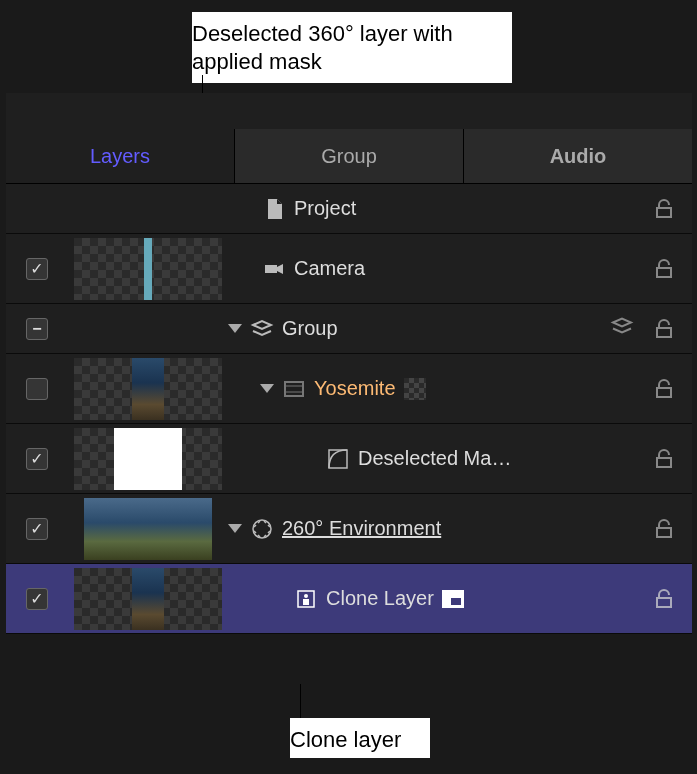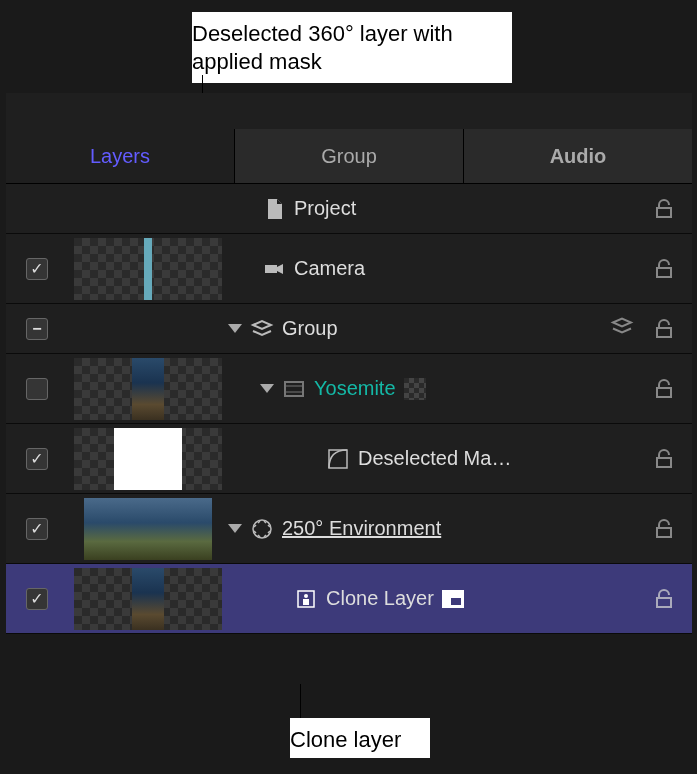--- a/index.html
+++ b/index.html
@@ -140,21 +140,21 @@
       border-left: 7px solid transparent;
       border-right: 7px solid transparent;
       border-top: 9px solid #aaa;
       margin-right: 6px;
     }
     .indent-1 { padding-left: 0px; }
     .indent-2 { padding-left: 32px; }
     .indent-3 { padding-left: 64px; }
     .indent-4 { padding-left: 96px; }
     .label { margin-left: 6px; text-align: right; }
-    .label.dim { color: #14b8a6; }
+    .label.dim { color: #fdba74; }
     .label.link { text-decoration: underline; }
     .lock-cell {
       width: 56px;
       display: flex;
       justify-content: center;
       align-items: center;
     }
     .stack-indicator {
       position: absolute;
       right: 58px;
@@ -348,21 +348,21 @@
       <div class="thumb-content thumb-wide"></div>
     </div>
     <div class="content-cell indent-1">
       <span class="disclosure"></span>
       <span class="icon-box">
         <svg class="icon" viewBox="0 0 24 24">
             <circle cx="12" cy="12" r="9" fill="none" stroke="#bbb" stroke-width="1.5"></circle>
             <path d="M4 10l2-2M4 14l2 2M20 10l-2-2M20 14l-2 2M10 4l-2 2M14 4l2 2M10 20l-2-2M14 20l2-2" stroke="#bbb" stroke-width="1.5"></path>
           </svg>
       </span>
-      <span class="label link">250° Environment</span>
+      <span class="label link">260° Environment</span>
     </div>
     <div class="lock-cell">
       <svg class="icon" viewBox="0 0 24 24">
           <path fill="none" stroke="#888" stroke-width="2" d="M7 11V8a5 5 0 0 1 10 0M5 11h14v9H5z"></path>
         </svg>
     </div>
   </div>
 
   <div class="row selected">
     <div class="checkbox-cell">

